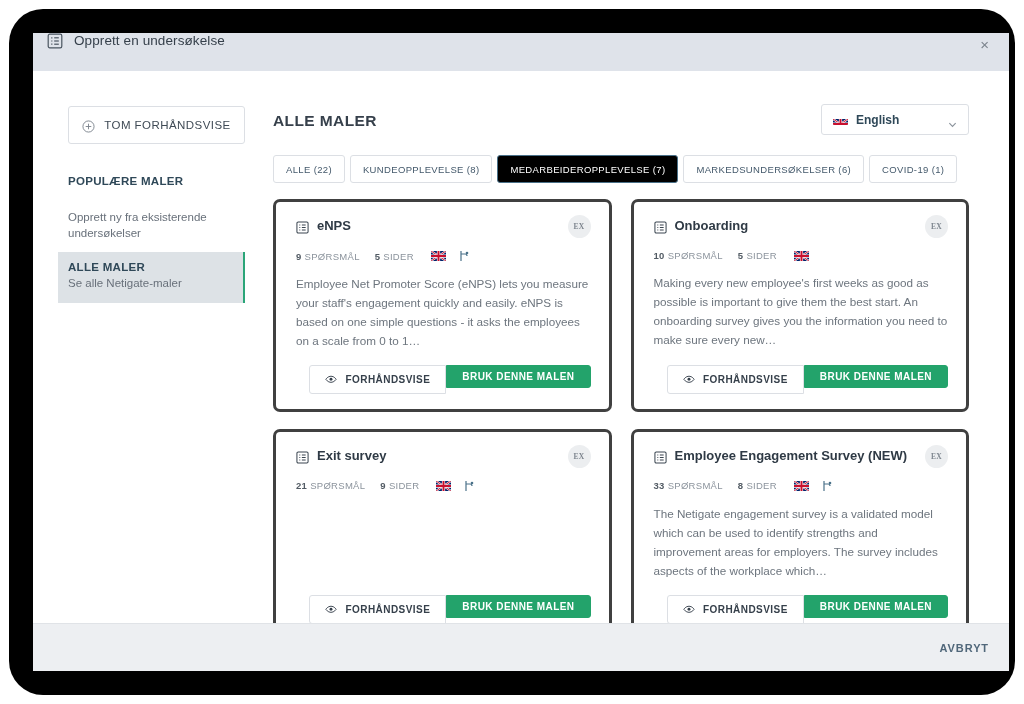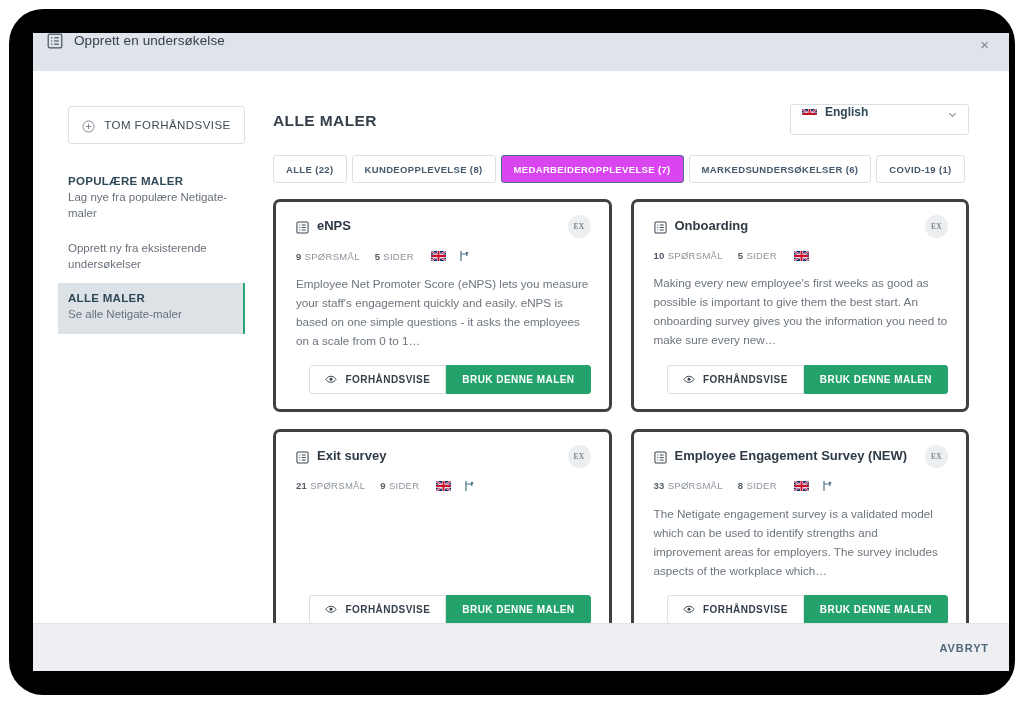--- a/index.html
+++ b/index.html
@@ -116,26 +116,27 @@
     margin-bottom: 20px;
   }
   .page-title {
     font-size: 15.5px;
     font-weight: bold;
     color: #36404b;
     letter-spacing: .4px;
     padding-top: 8px;
   }
   .lang-select {
-    width: 179px;
+    width: 148px;
     height: 31px;
     border: 1px solid #dcdfe4;
     border-radius: 3px;
     background: #fff;
     display: flex;
+    align-items: center;
     padding: 0 11px;
     cursor: pointer;
   }
   .lang-select .lang-label {
     font-size: 12px;
     color: #2f4858;
     font-weight: bold;
     margin-left: 8px;
     flex: 1;
   }
@@ -152,26 +153,26 @@
     height: 28px;
     border: 1px solid #dcdfe4;
     border-radius: 3px;
     background: #fff;
     display: flex;
     align-items: center;
     padding: 0 12px;
     font-size: 9.5px;
     color: #44596b;
     letter-spacing: .35px;
-    font-weight: bold;
+    font-weight: normal;
     cursor: pointer;
     white-space: nowrap;
   }
   .tab.active {
-    background: #d946ef;
+    background: #000000;
     border-color: #4a7189;
     color: #ffffff;
   }
 
   .cards {
     display: grid;
     grid-template-columns: 1fr 1fr;
     gap: 17px 19px;
   }
   .card {
@@ -242,21 +243,21 @@
     align-items: center;
     padding: 0 15px;
     font-size: 10px;
     font-weight: bold;
     letter-spacing: .45px;
     color: #36404b;
     cursor: pointer;
   }
   .eye-ico { width: 12px; height: 9px; margin-right: 8px; color: #36404b; }
   .btn-use {
-    height: 29px;
+    height: 23px;
     background: #23a36b;
     border: 1px solid #23a36b;
     border-radius: 0 3px 3px 0;
     display: flex;
     align-items: center;
     padding: 0 15px;
     font-size: 10px;
     font-weight: bold;
     letter-spacing: .45px;
     color: #ffffff;
@@ -316,21 +317,20 @@
               <circle cx="7" cy="7" r="6"></circle>
               <line x1="7" y1="4" x2="7" y2="10"></line>
               <line x1="4" y1="7" x2="10" y2="7"></line>
             </svg>
           </span>
           <span class="bs-label">TOM FORHÅNDSVISE</span>
         </div>
 
         <div class="nav-item">
           <div class="nav-title">POPULÆRE MALER</div>
-          <div class="nav-sub">Lag nye fra populære Netigate-maler</div>
         </div>
 
         <div class="nav-item">
           <div class="nav-sub">Opprett ny fra eksisterende undersøkelser</div>
         </div>
 
         <div class="nav-item active">
           <div class="nav-title">ALLE MALER</div>
           <div class="nav-sub">Se alle Netigate-maler</div>
         </div>

